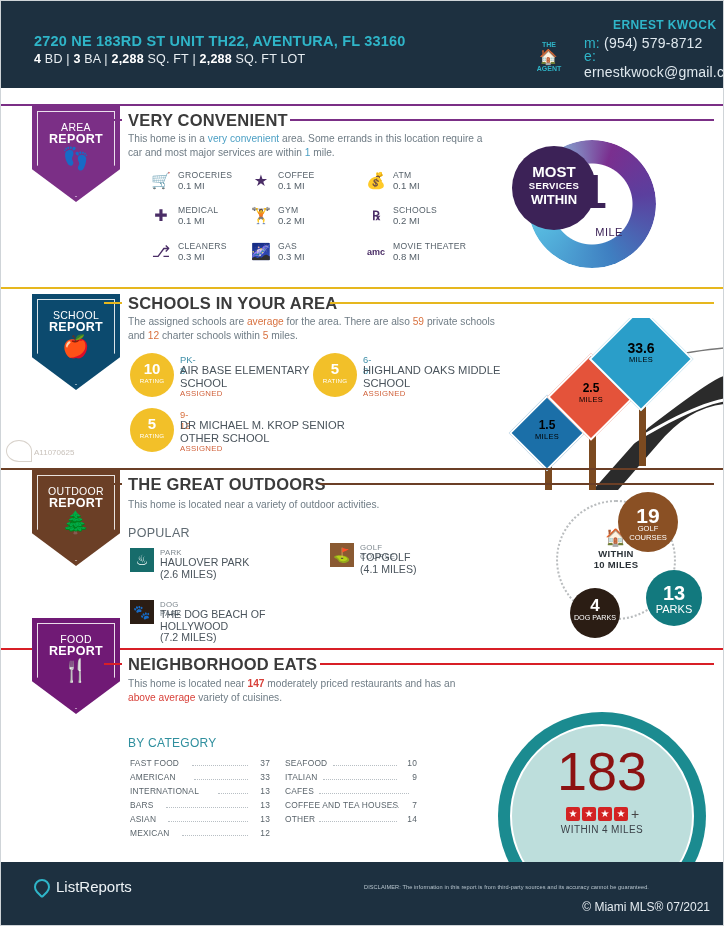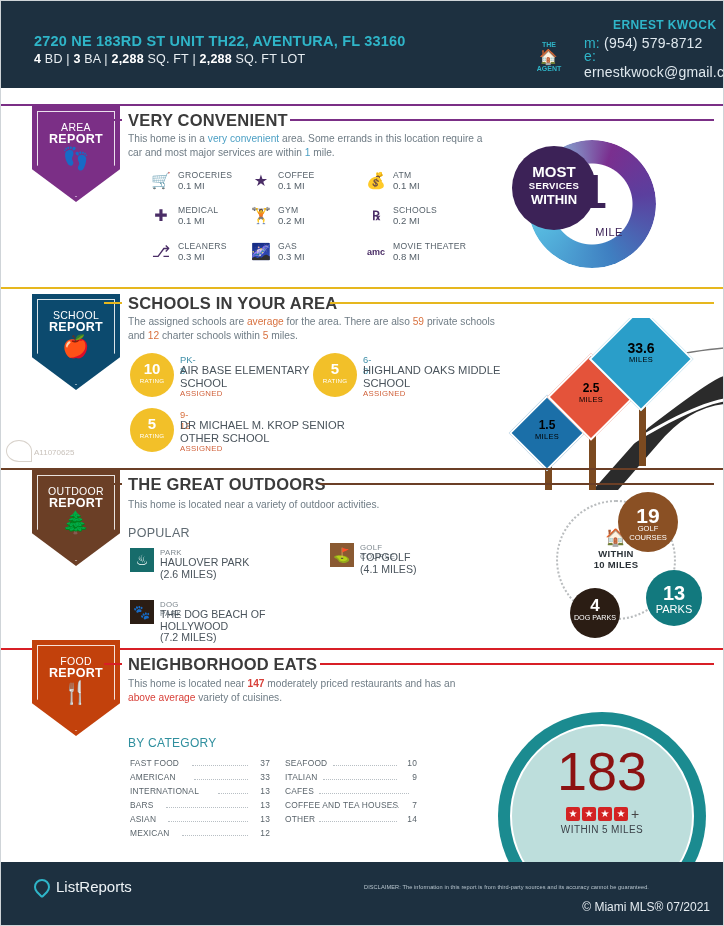--- a/index.html
+++ b/index.html
@@ -407,21 +407,21 @@
       <div class="n" style="top:12px;font-size:20px;">13</div>
       <div class="l" style="top:33px;font-size:11px;">PARKS</div>
     </div>
     <div class="cbub" style="left:22px;top:96px;width:50px;height:50px;background:#2b1d14;">
       <div class="n" style="top:8px;font-size:17px;">4</div>
       <div class="l" style="top:26px;font-size:7.2px;line-height:8.5px;">DOG PARKS</div>
     </div>
   </div>
 
   <div class="rule" style="top:648px;background:#d81f26;"></div>
-  <div class="badge" style="top:640px;background:#c2410c;">
+  <div class="badge" style="top:618px;background:#701a75;">
     <div class="b-in"></div>
     <div class="b-t1">FOOD</div>
     <div class="b-t2">REPORT</div>
     <div class="b-ico">🍴</div>
   </div>
   <div class="dash-l" style="top:663px;background:#d81f26;"></div>
   <div class="sec-title" style="top:655px;">NEIGHBORHOOD EATS</div>
   <div class="title-line" style="top:663px;left:320px;width:394px;background:#d81f26;"></div>
   <div class="sec-desc" style="top:677px;width:330px;">
     <span>This home is located near </span><span style="color:#d8413a;font-weight:bold;">147</span><span> moderately priced restaurants and has an </span><span style="color:#d8413a;">above average</span><span> variety of cuisines.</span>
@@ -485,21 +485,21 @@
     <span class="cv" style="right:0;">14</span>
   </div>
 
   <div class="bigcirc">
     <div class="outer"></div>
     <div class="inner"></div>
     <div class="num">183</div>
     <div class="stars">
       <span class="star">★</span><span class="star">★</span><span class="star">★</span><span class="star">★</span><span class="plus">+</span>
     </div>
-    <div class="w5">WITHIN 5 MILES</div>
+    <div class="w5">WITHIN 4 MILES</div>
   </div>
 
   <div class="footer">
     <div class="lr">
       <span class="mark"></span><span>ListReports</span>
     </div>
     <div class="disc">DISCLAIMER: The information in this report is from third-party sources and its accuracy cannot be guaranteed.</div>
     <div class="mls">© Miami MLS® 07/2021</div>
   </div>
 

